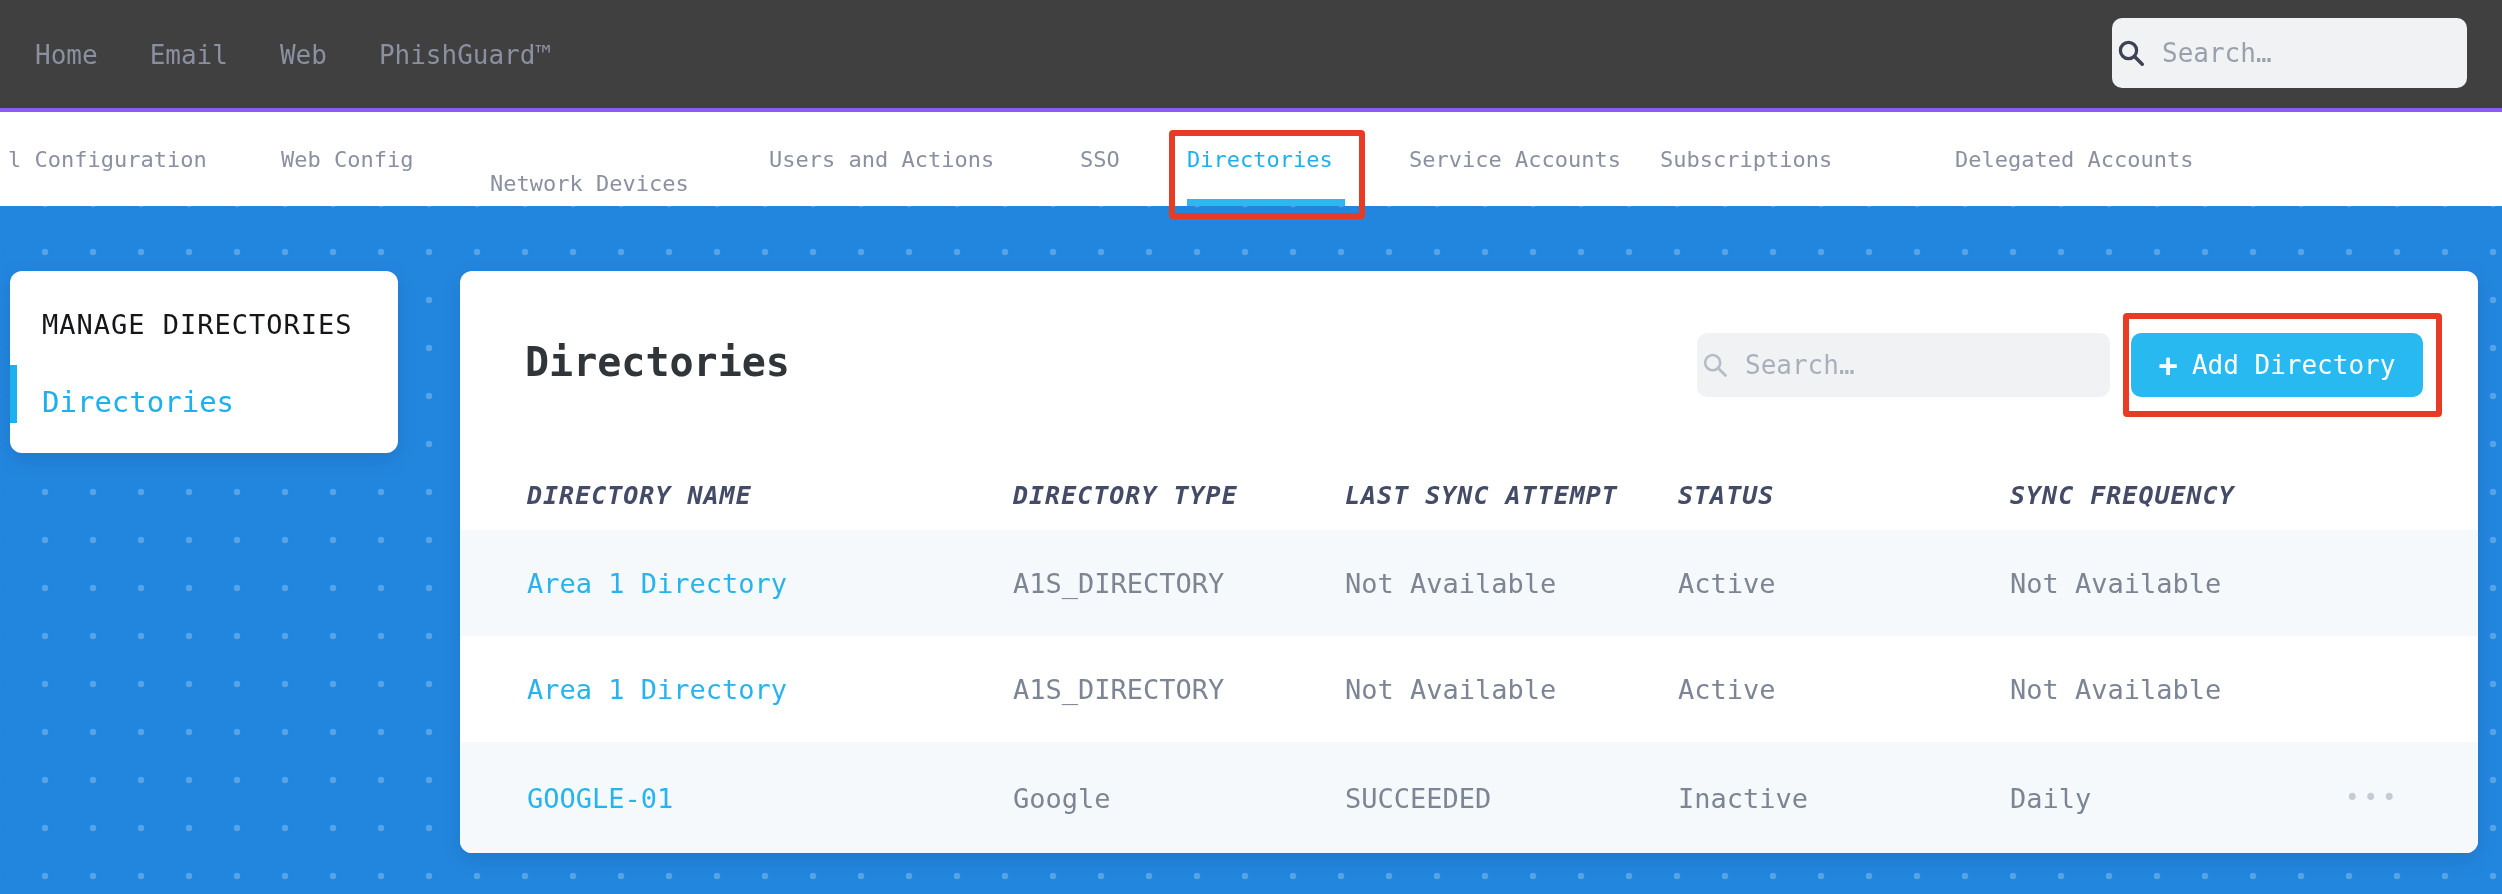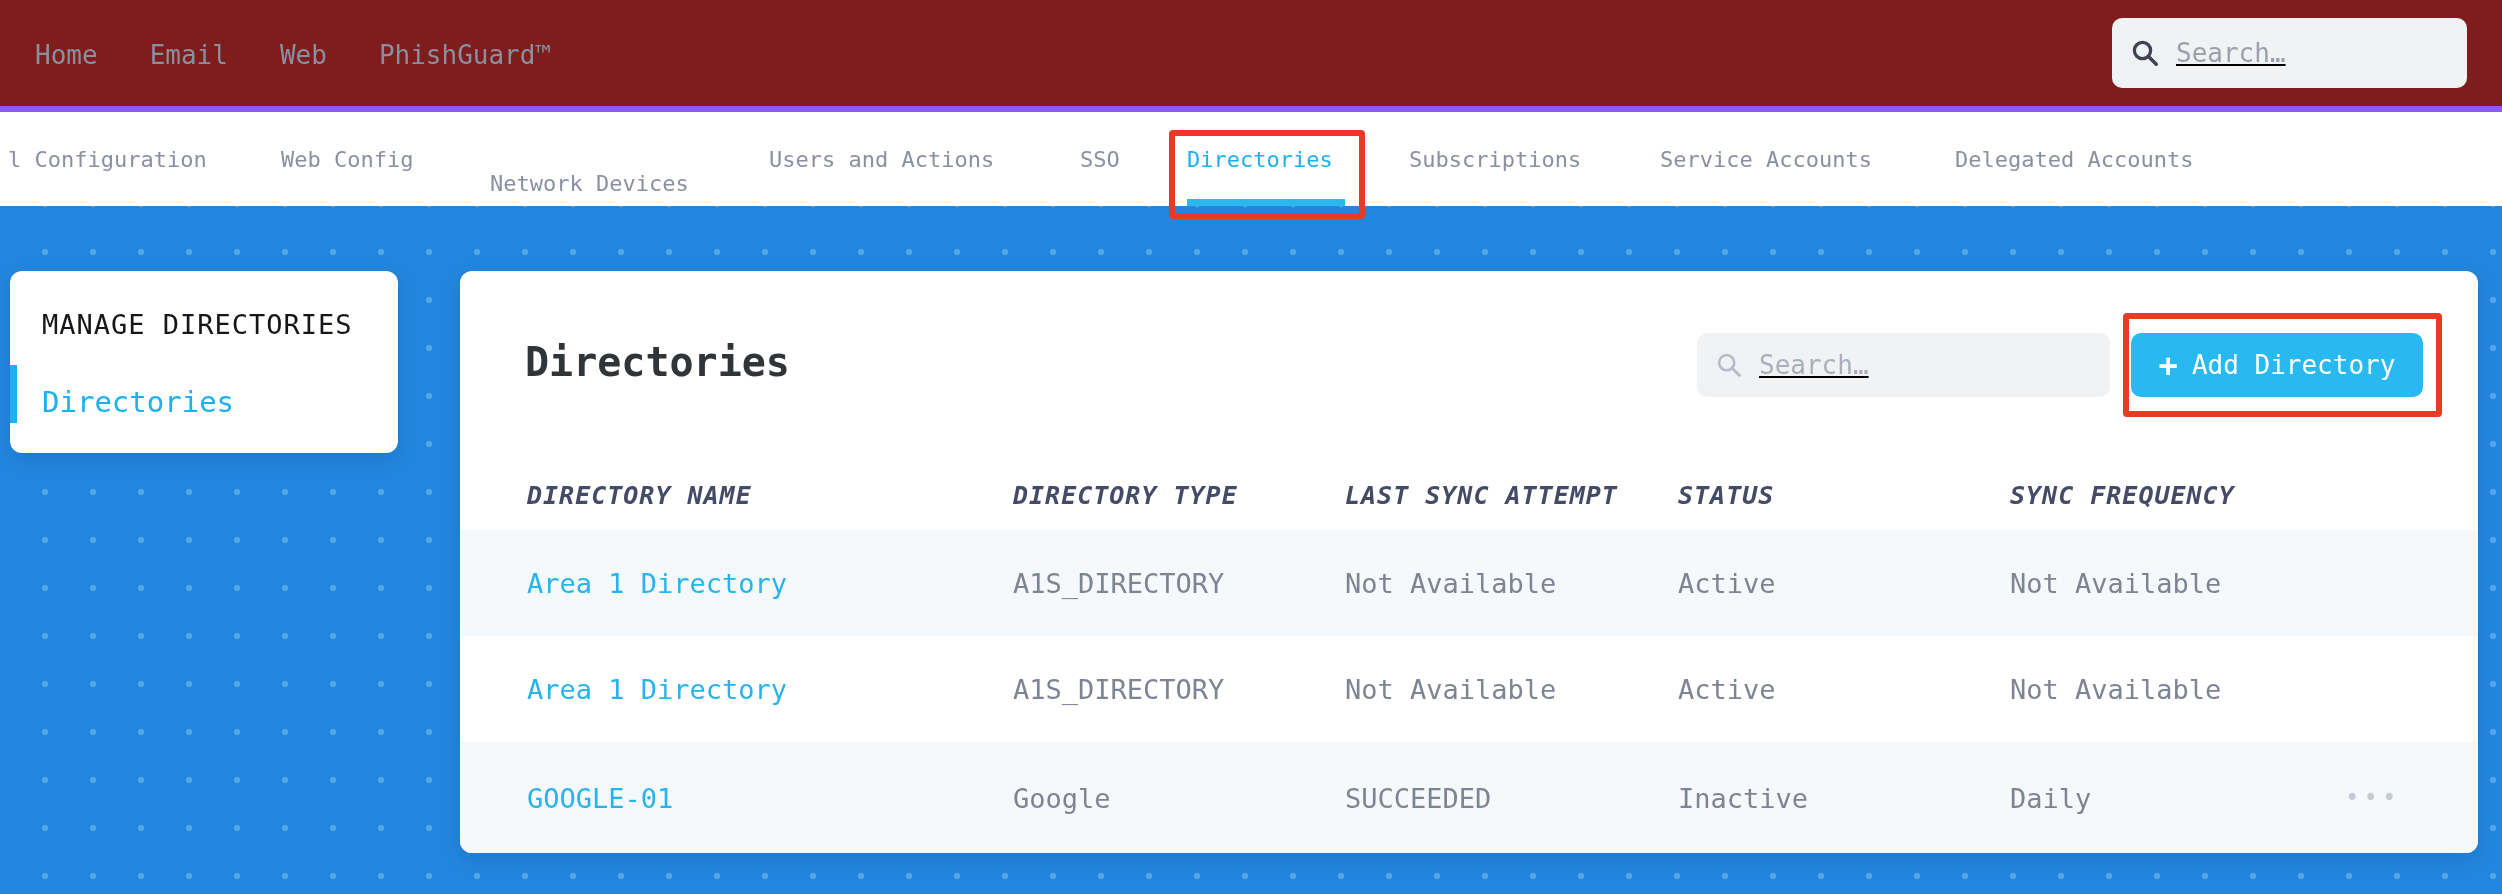--- a/index.html
+++ b/index.html
@@ -7,33 +7,33 @@
   body {
     font-family: "DejaVu Sans Mono", "Liberation Mono", monospace;
     background: #ffffff;
     position: relative;
   }
   .page { position: absolute; inset: 0; width: 2502px; height: 894px; }
 
   
   .topnav {
     position: absolute; left: 0; top: 0; width: 2502px; height: 112px;
-    background: #7f1d1d; border-bottom: 6px solid #8b5cf6;
+    background: #404040; border-bottom: 4px solid #8b5cf6;
   }
   .topnav-items {
     position: absolute; left: 35px; top: 0; height: 110px;
     display: flex; align-items: center; gap: 52px;
   }
   .nav-item {
     font-size: 26px; color: #8a90a0; text-decoration: none; white-space: nowrap;
     cursor: pointer;
   }
   .searchbox {
     position: absolute; display: flex; align-items: center;
-    background: #f1f2f4; border-radius: 10px; padding: 0 18px; gap: 16px; text-decoration: underline;
+    background: #f1f2f4; border-radius: 10px; padding: 0 4px; gap: 16px;
   }
   .topnav-search { left: 2112px; top: 18px; width: 355px; height: 70px; }
   .searchbox input {
     border: none; outline: none; background: transparent; flex: 1; min-width: 0;
     font-family: "DejaVu Sans Mono", "Liberation Mono", monospace;
     font-size: 26px; color: #555b66;
   }
   .topnav-search input::placeholder { color: #9aa1ad; }
   .card-search input::placeholder { color: #aab0bb; }
   .search-icon { flex: 0 0 auto; }
@@ -163,22 +163,22 @@
     </div>
   </header>
 
   <div class="tabbar">
     <a class="tab">l Configuration</a>
     <a class="tab">Web Config</a>
     <a class="tab">Network Devices</a>
     <a class="tab">Users and Actions</a>
     <a class="tab">SSO</a>
     <a class="tab active">Directories</a>
+    <a class="tab">Service Accounts</a>
     <a class="tab">Subscriptions</a>
-    <a class="tab">Service Accounts</a>
     <a class="tab">Delegated Accounts</a>
     <div class="tab-underline"></div>
   </div>
 
   <div class="blue-section">
 
     <aside class="card sidebar-card">
       <div class="sidebar-title">MANAGE DIRECTORIES</div>
       <div class="sidebar-item">Directories</div>
       <div class="sidebar-active-bar"></div>

